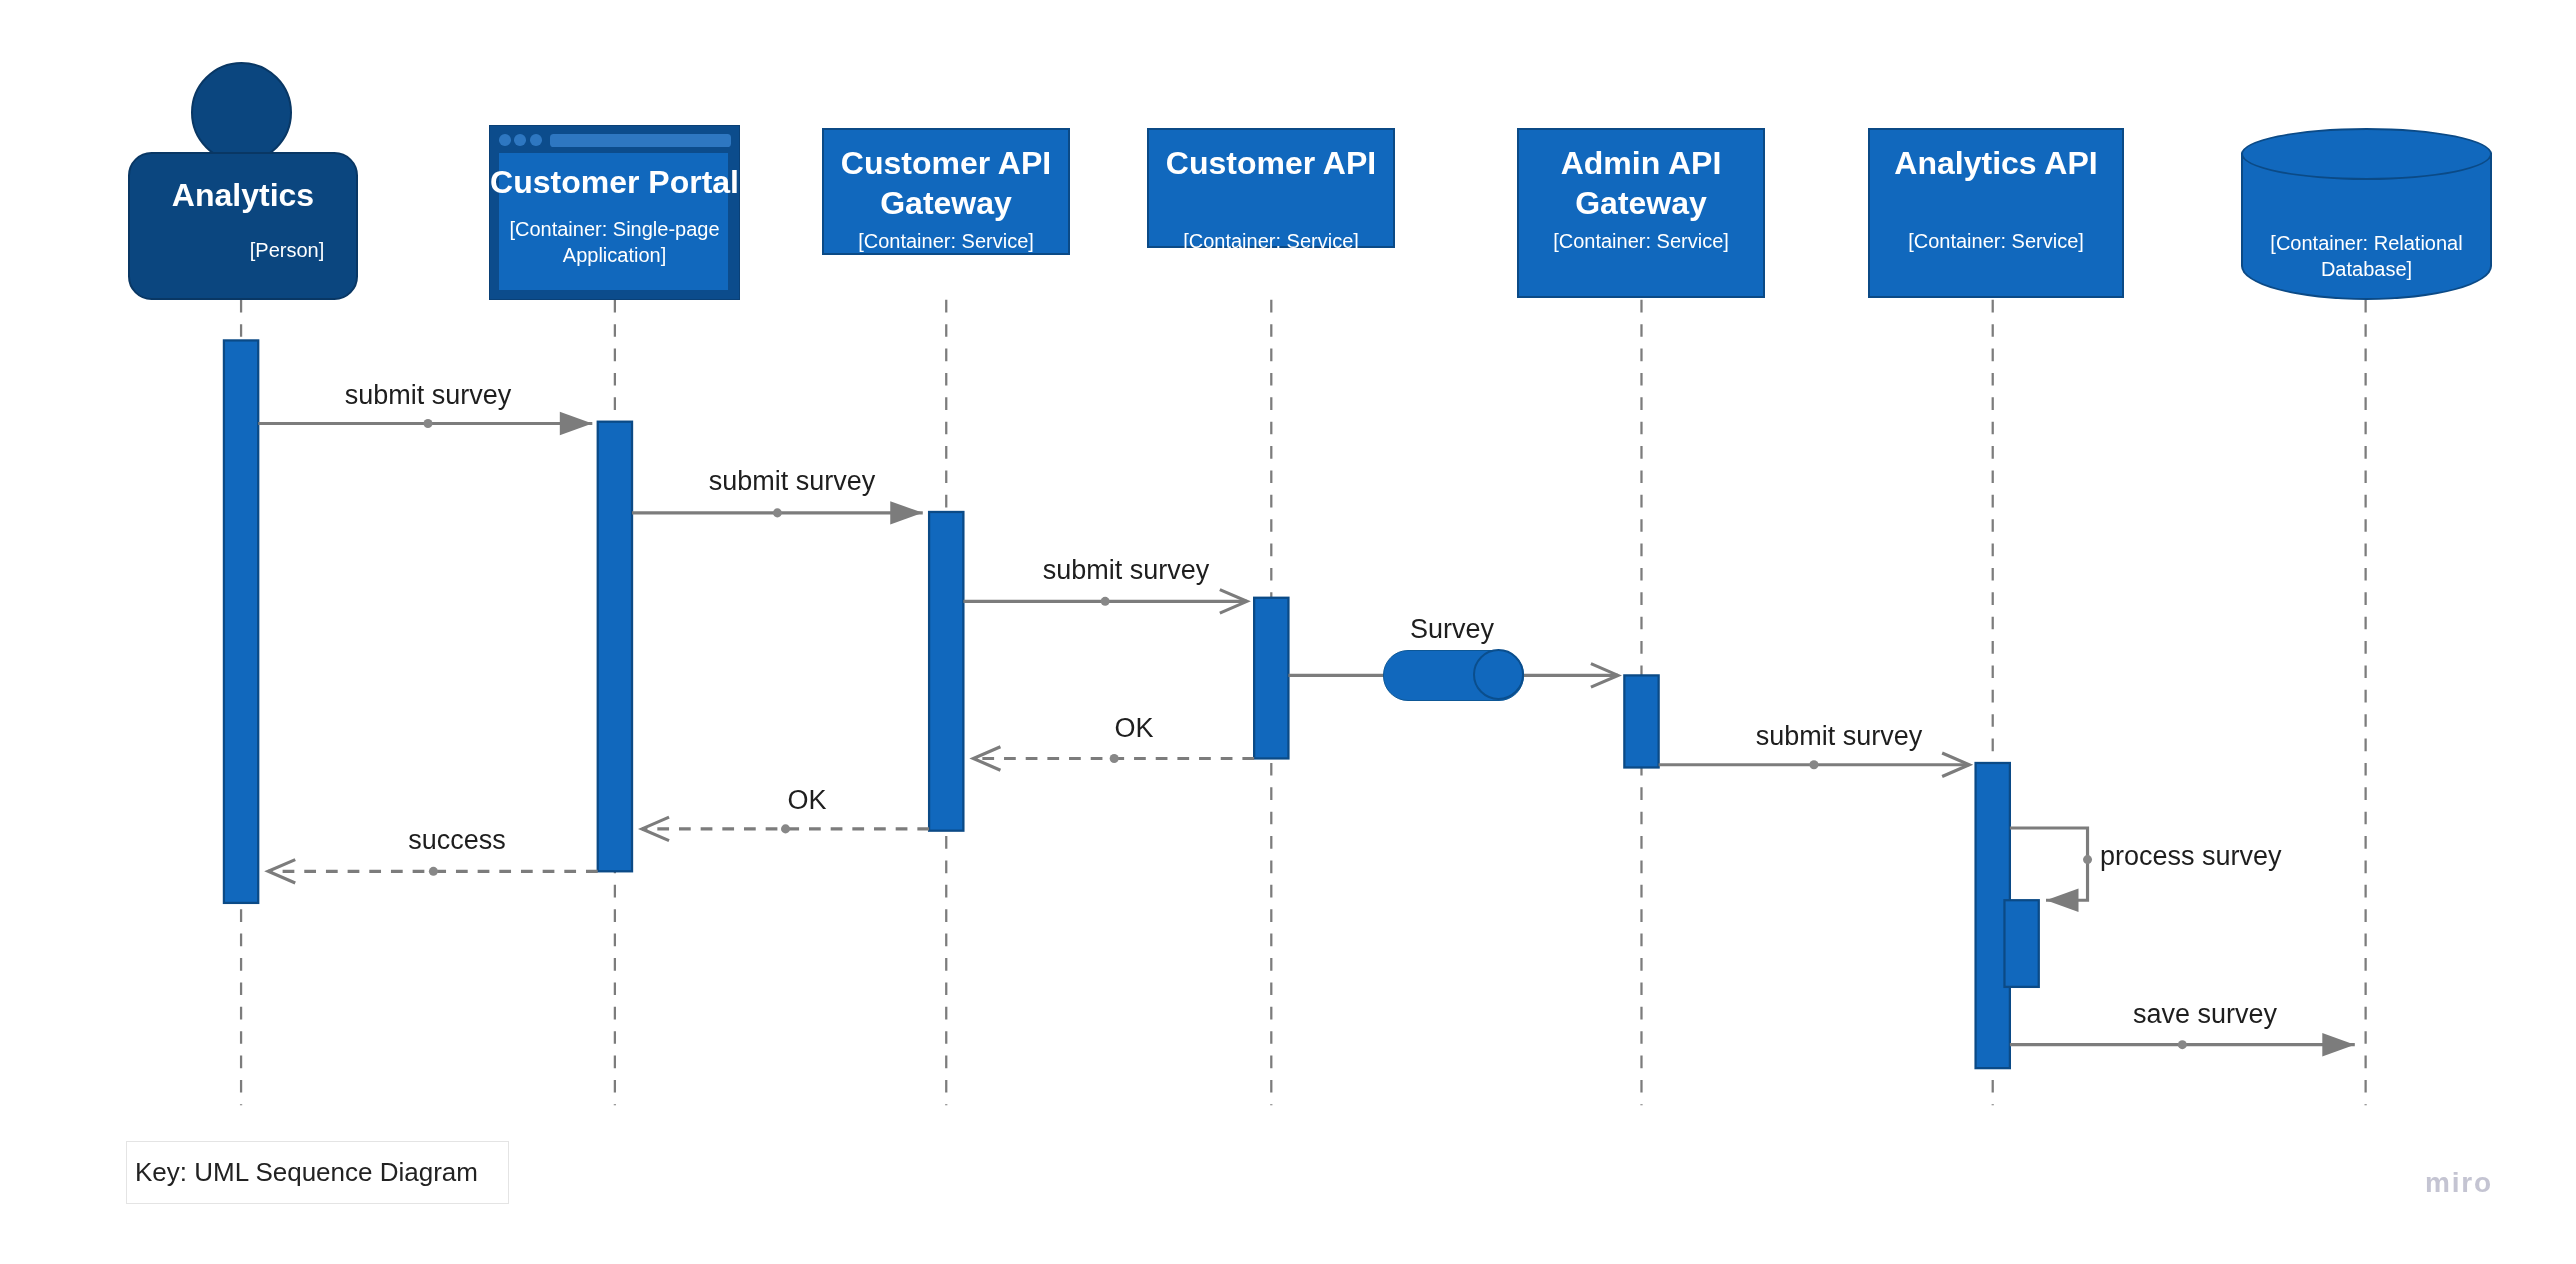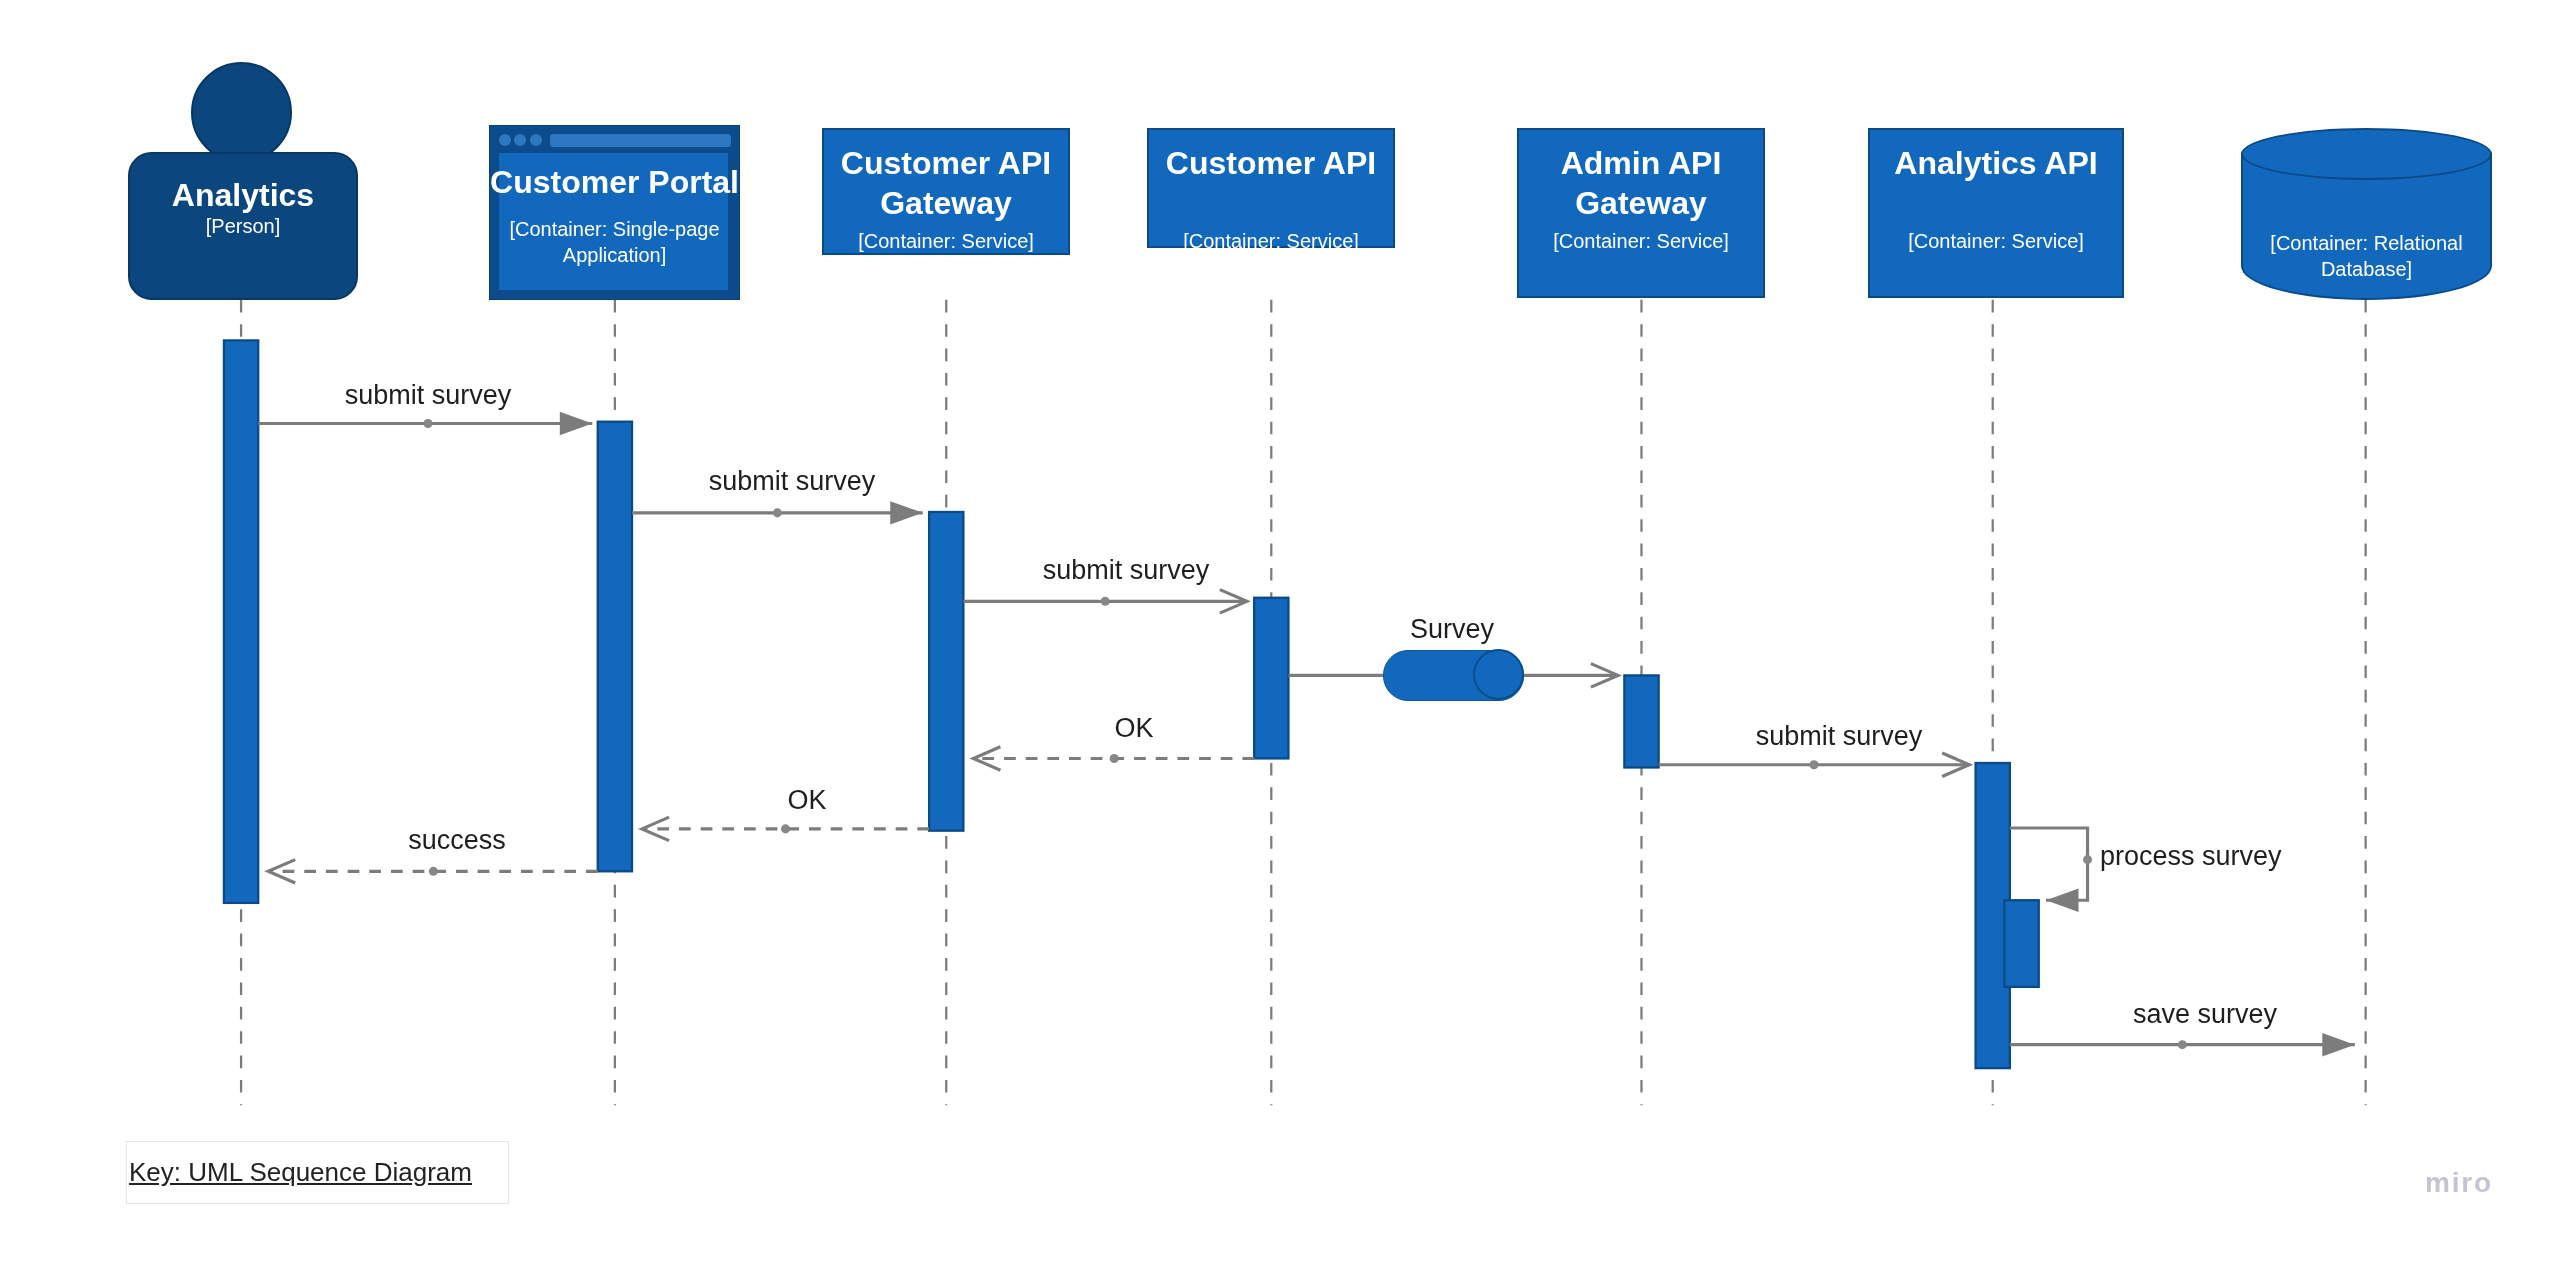--- a/index.html
+++ b/index.html
@@ -53,21 +53,21 @@
   .msg-label.left{transform:translate(0,-50%);}
 
   
   .queue-pill{position:absolute;background:var(--container_blue);
     border:1.8px solid #0D5796;border-radius:25px;}
   .queue-cap{position:absolute;right:-0.9px;top:-1.8px;width:51px;height:51px;border-radius:50%;
     background:var(--container_blue);border:2.7px solid #0A4E8D;}
 
   
   .key-box{position:absolute;background:#fff;border:1.8px solid var(--key_border);
-    display:flex;align-items:center;padding-left:2px;color:#222;font-size:26px;text-decoration:underline;}
+    display:flex;align-items:center;padding-left:8px;color:#222;font-size:26px;}
   .watermark{position:absolute;color:var(--watermark_gray);font-weight:bold;
     font-size:28px;letter-spacing:1.8px;}
 </style>
 </head>
 <body>
 
 <div class="stage">
 
   <svg class="layer" width="2576" height="1265" viewBox="0 0 2853 1401">
     <defs>
@@ -121,21 +121,21 @@
       <circle cx="2417" cy="1157" r="5"></circle>
       <circle cx="1234" cy="840" r="5"></circle>
       <circle cx="870" cy="918" r="5"></circle>
       <circle cx="480" cy="965" r="5"></circle>
     </g>
   </svg>
 
   <div class="person-head" style="left:191px;top:62px;"></div>
   <div class="person-body" style="left:128px;top:152px;width:230px;height:148px;">
     <div class="p-title" style="top:21px;">Analytics</div>
-    <div class="p-meta" style="top:59px;">[Person]</div>
+    <div class="p-meta" style="top:83px;margin-left:44px;">[Person]</div>
   </div>
 
   <div class="browser" style="left:489px;top:125px;width:251px;height:175px;">
     <span class="b-dot" style="left:9px;top:8.1px;"></span>
     <span class="b-dot" style="left:24.4px;top:8.1px;"></span>
     <span class="b-dot" style="left:40px;top:8.1px;"></span>
     <span class="b-addr" style="left:60px;top:8.1px;width:181px;"></span>
     <div class="b-inner" style="left:9px;top:27px;width:229px;height:137px;"></div>
     <div class="c-title" style="top:36px;">Customer Portal</div>
     <div class="c-meta" style="top:90px;">[Container: Single-page Application]</div>

